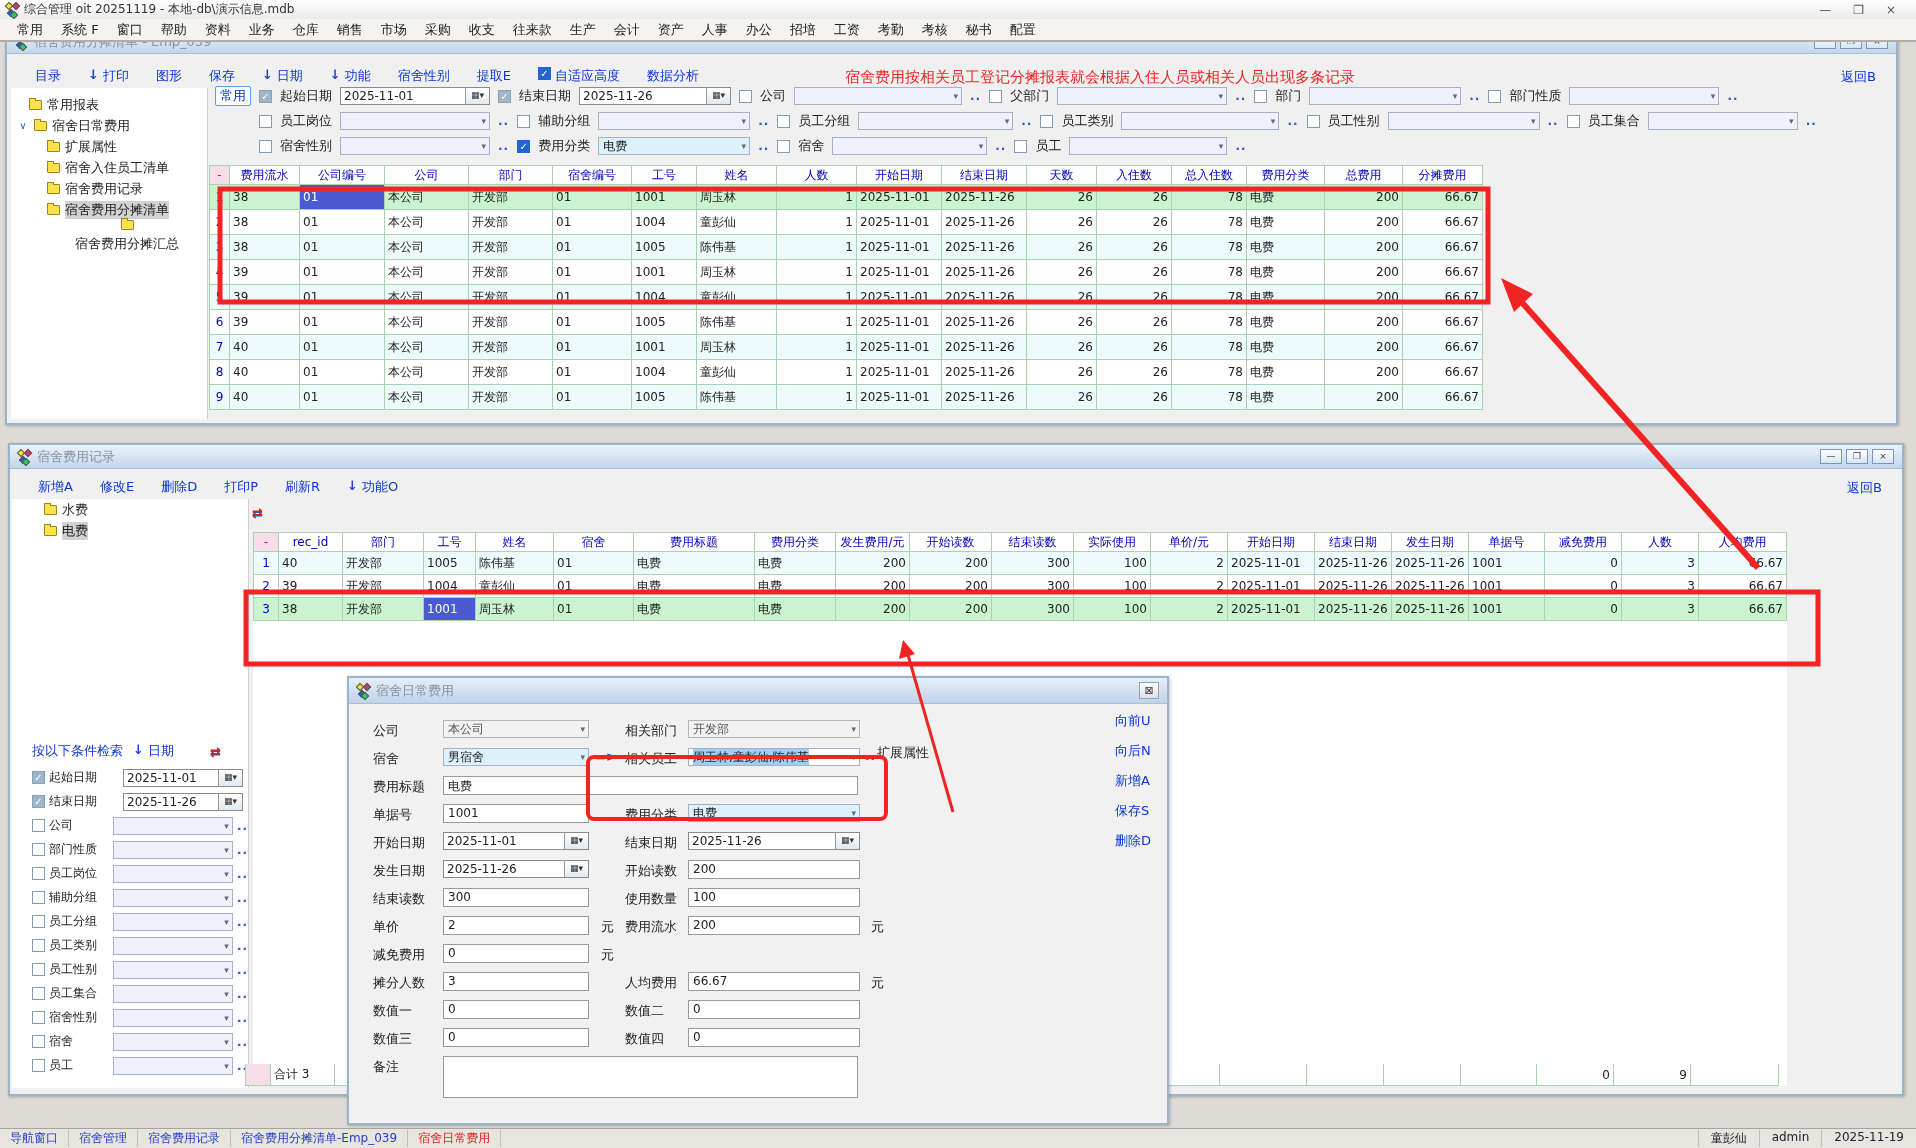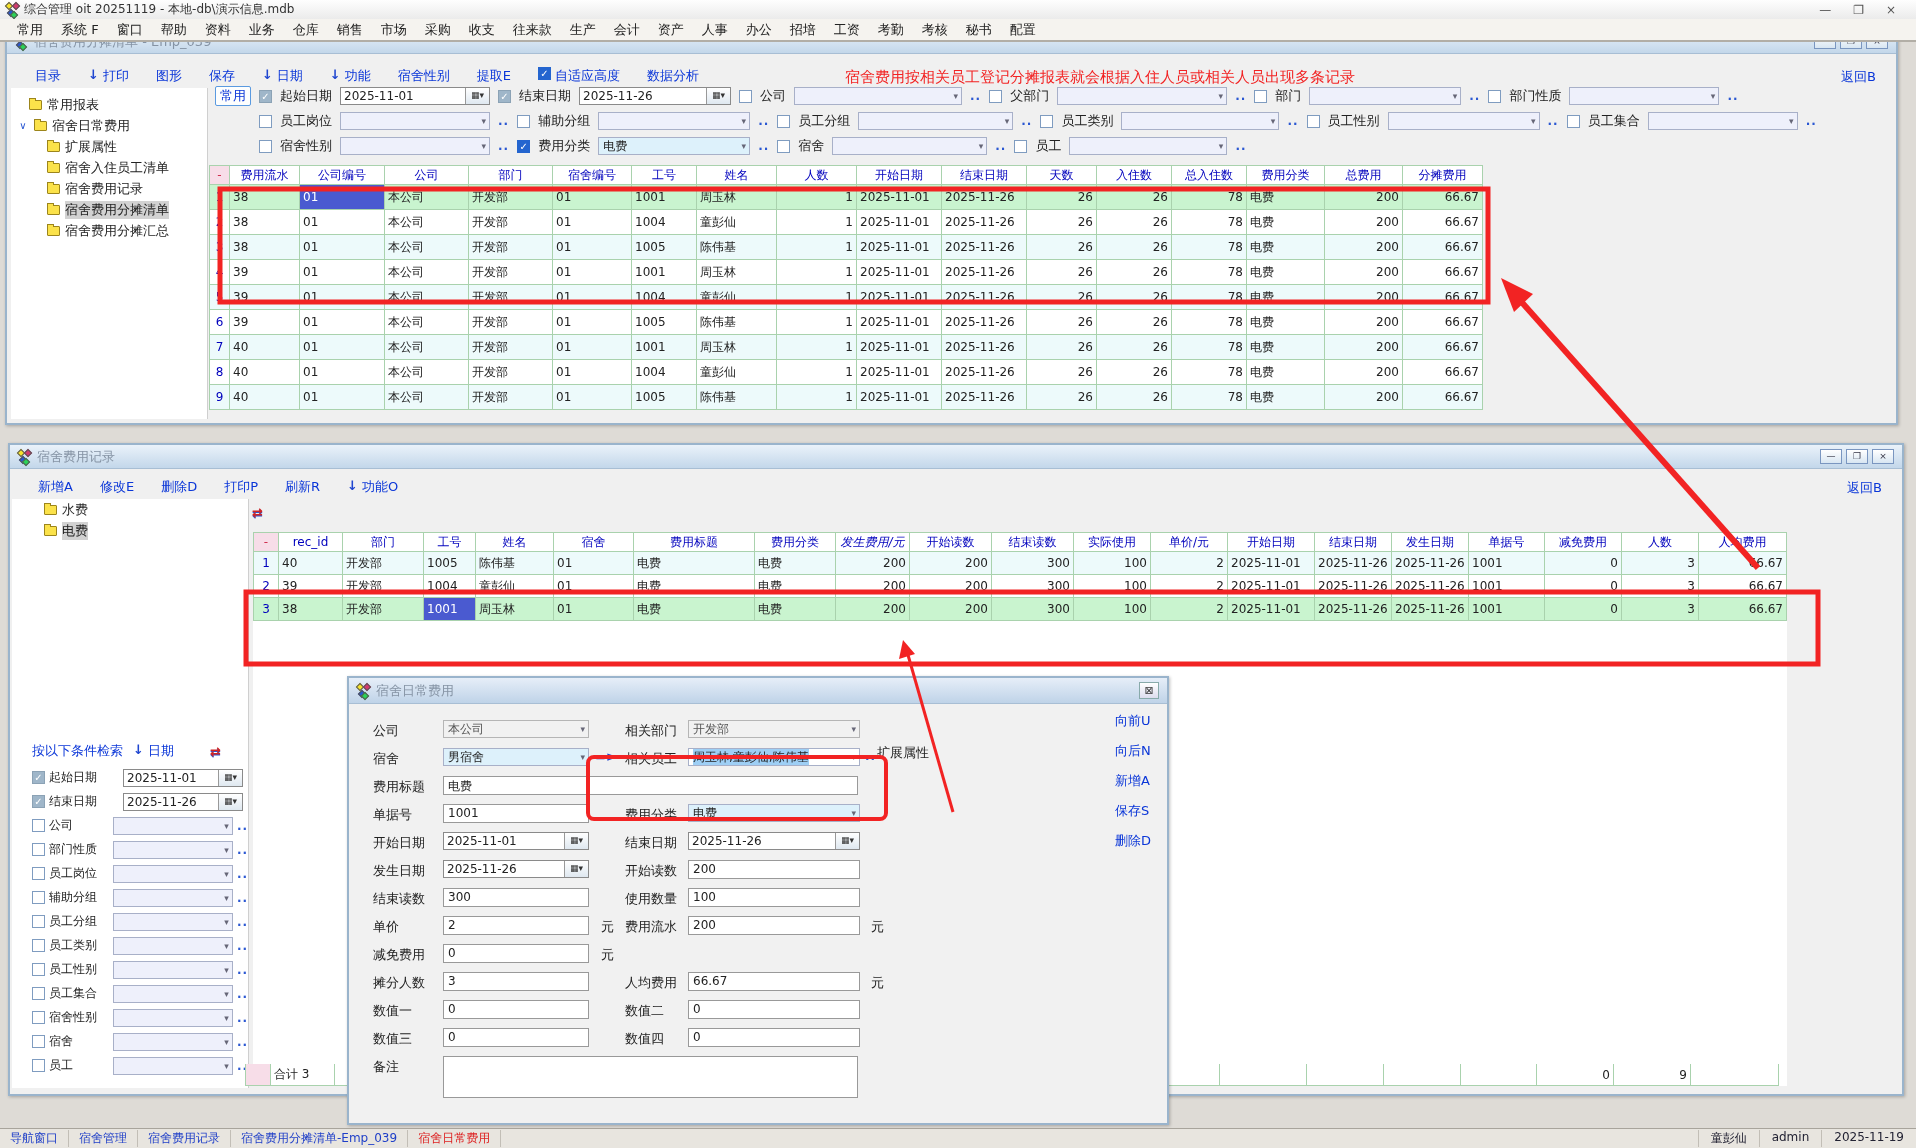--- a/index.html
+++ b/index.html
@@ -202,21 +202,21 @@
         <span class="lbl">宿舍入住员工清单</span>
       </div>
       <div class="tree-item" style="padding-left: 36px;">
         <span class="folder"></span>
         <span class="lbl">宿舍费用记录</span>
       </div>
       <div class="tree-item sel" style="padding-left: 36px;">
         <span class="folder"></span>
         <span class="lbl">宿舍费用分摊清单</span>
       </div>
-      <div class="tree-item" style="padding-left: 36px;">
+      <div class="tree-item" style="padding-left: 36px; flex-direction: column;">
         <span class="folder"></span>
         <span class="lbl">宿舍费用分摊汇总</span>
       </div>
     </div>
   <div id="w1filters" style="position:absolute;left:208px;top:56px;">
       <div class="frow">
         <span class="btn-light">常用</span>
         <span class="cb dis">✓</span>
         <span class="lbl">起始日期</span>
         <div class="datebox" style="width: 150px;">
@@ -686,21 +686,21 @@
     <div id="w2tablemain">
         <div class="trow th">
           <div class="tcell pink first" style="width: 26px; height: 20px;">-</div>
           <div class="tcell" style="width: 64px; height: 20px;">rec_id</div>
           <div class="tcell" style="width: 81px; height: 20px;">部门</div>
           <div class="tcell" style="width: 52px; height: 20px;">工号</div>
           <div class="tcell" style="width: 78px; height: 20px;">姓名</div>
           <div class="tcell" style="width: 80px; height: 20px;">宿舍</div>
           <div class="tcell" style="width: 121px; height: 20px;">费用标题</div>
           <div class="tcell" style="width: 81px; height: 20px;">费用分类</div>
-          <div class="tcell" style="width: 74px; height: 20px; font-style: italic;">发生费用/元</div>
+          <div class="tcell" style="width: 74px; height: 20px;">发生费用/元</div>
           <div class="tcell" style="width: 82px; height: 20px;">开始读数</div>
           <div class="tcell" style="width: 82px; height: 20px;">结束读数</div>
           <div class="tcell" style="width: 77px; height: 20px;">实际使用</div>
           <div class="tcell" style="width: 77px; height: 20px;">单价/元</div>
           <div class="tcell" style="width: 87px; height: 20px;">开始日期</div>
           <div class="tcell" style="width: 77px; height: 20px;">结束日期</div>
           <div class="tcell" style="width: 77px; height: 20px;">发生日期</div>
           <div class="tcell" style="width: 76px; height: 20px;">单据号</div>
           <div class="tcell" style="width: 77px; height: 20px;">减免费用</div>
           <div class="tcell" style="width: 77px; height: 20px;">人数</div>

